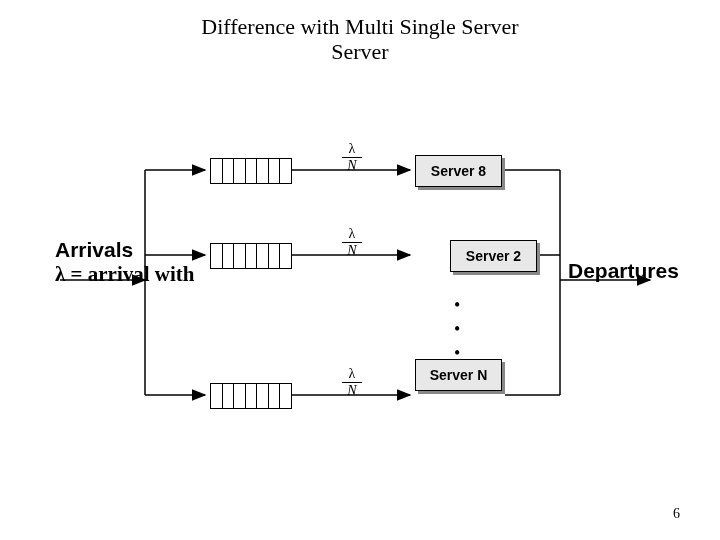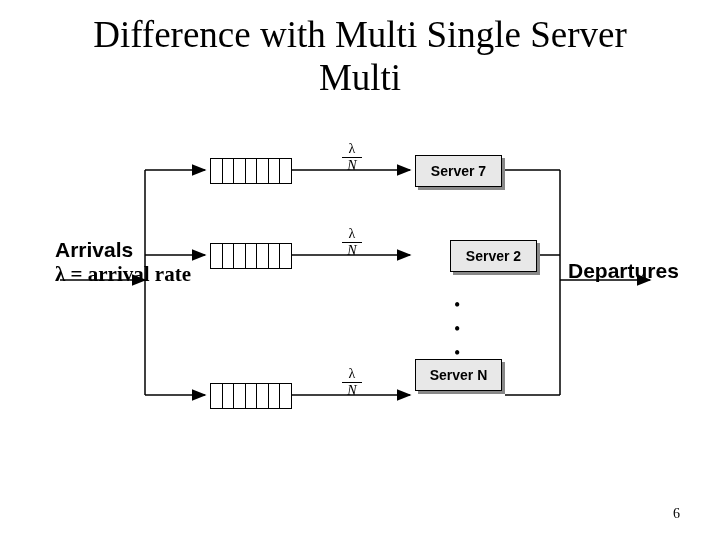--- a/index.html
+++ b/index.html
@@ -6,21 +6,21 @@
     margin: 0;
     padding: 0;
     width: 720px;
     height: 540px;
     font-family: "Times New Roman", serif;
     background: #fff;
     position: relative;
   }
   .title {
     text-align: center;
-    font-size: 37px;
+    font-size: 22px;
     padding-top: 14px;
     line-height: 1.15;
   }
   .canvas {
     position: absolute;
     left: 0;
     top: 0;
     width: 720px;
     height: 540px;
   }
@@ -77,21 +77,21 @@
     bottom: 18px;
     font-family: "Times New Roman", serif;
     font-size: 14px;
   }
 </style>
 </head>
 <body>
 
 <div class="title">
   <span>Difference with Multi Single Server</span><br>
-  <span>Multi</span>
+  <span>Server</span>
 </div>
 
 <svg class="canvas" viewBox="0 0 720 540">
   <defs>
     <marker id="arr" markerWidth="10" markerHeight="8" refX="9" refY="4" orient="auto">
       <path d="M0,0 L10,4 L0,8 Z" fill="#000"></path>
     </marker>
   </defs>
 
   <line x1="60" y1="280" x2="145" y2="280" stroke="#000" stroke-width="1.5" marker-end="url(#arr)"></line>
@@ -116,21 +116,21 @@
 
   <line x1="505" y1="395" x2="560" y2="395" stroke="#000" stroke-width="1.5"></line>
 
   <line x1="560" y1="170" x2="560" y2="395" stroke="#000" stroke-width="1.5"></line>
 
   <line x1="560" y1="280" x2="650" y2="280" stroke="#000" stroke-width="1.5" marker-end="url(#arr)"></line>
 </svg>
 
 <div class="lbl" style="left:55px; top:237px;">
   <div>Arrivals</div>
-  <div style="font-weight:bold; font-family:'Times New Roman',serif;">λ = arrival rate</div>
+  <div style="font-weight:bold; font-family:'Times New Roman',serif;">λ = arrival with</div>
 </div>
 
 <div class="lbl" style="left:568px; top:258px;">Departures</div>
 
 <div class="queuebox" style="left:210px; top:158px; width:80px; height:24px;">
   <div class="slot"></div>
     <div class="slot"></div>
     <div class="slot"></div>
     <div class="slot"></div>
     <div class="slot"></div>
@@ -166,21 +166,21 @@
   <span class="bar"></span>
   <span class="den">N</span>
 </div>
 <div class="frac" style="left:340px; top:367px; width:24px;">
   <span class="num">λ</span>
   <span class="bar"></span>
   <span class="den">N</span>
 </div>
 
 <div class="serverbox" style="left:415px; top:155px; width:85px; height:30px;">
-  <span>Server 7</span>
+  <span>Server 8</span>
 </div>
 <div class="serverbox" style="left:415px; top:240px; width:85px; height:30px;margin-left:35px;">
   <span>Server 2</span>
 </div>
 <div class="serverbox" style="left:415px; top:359px; width:85px; height:30px;">
   <span>Server N</span>
 </div>
 
 <div class="dots" style="left:454px; top:296px;">•</div>
 <div class="dots" style="left:454px; top:320px;">•</div>

